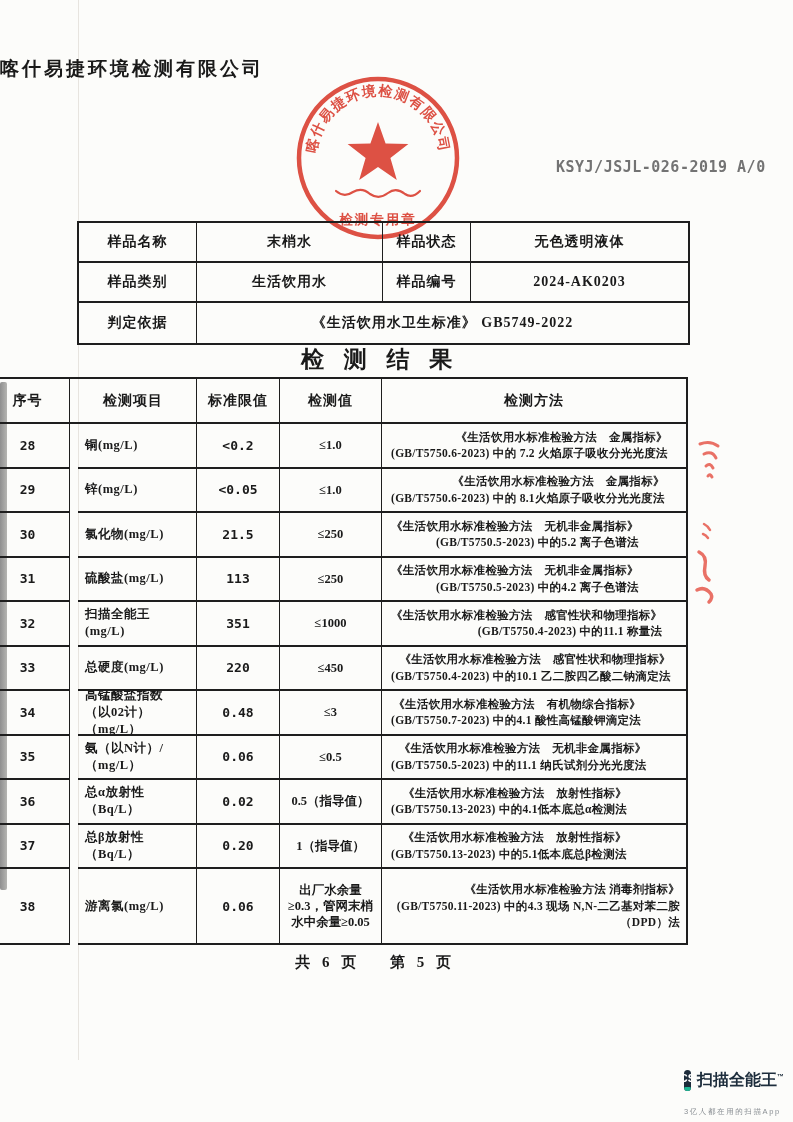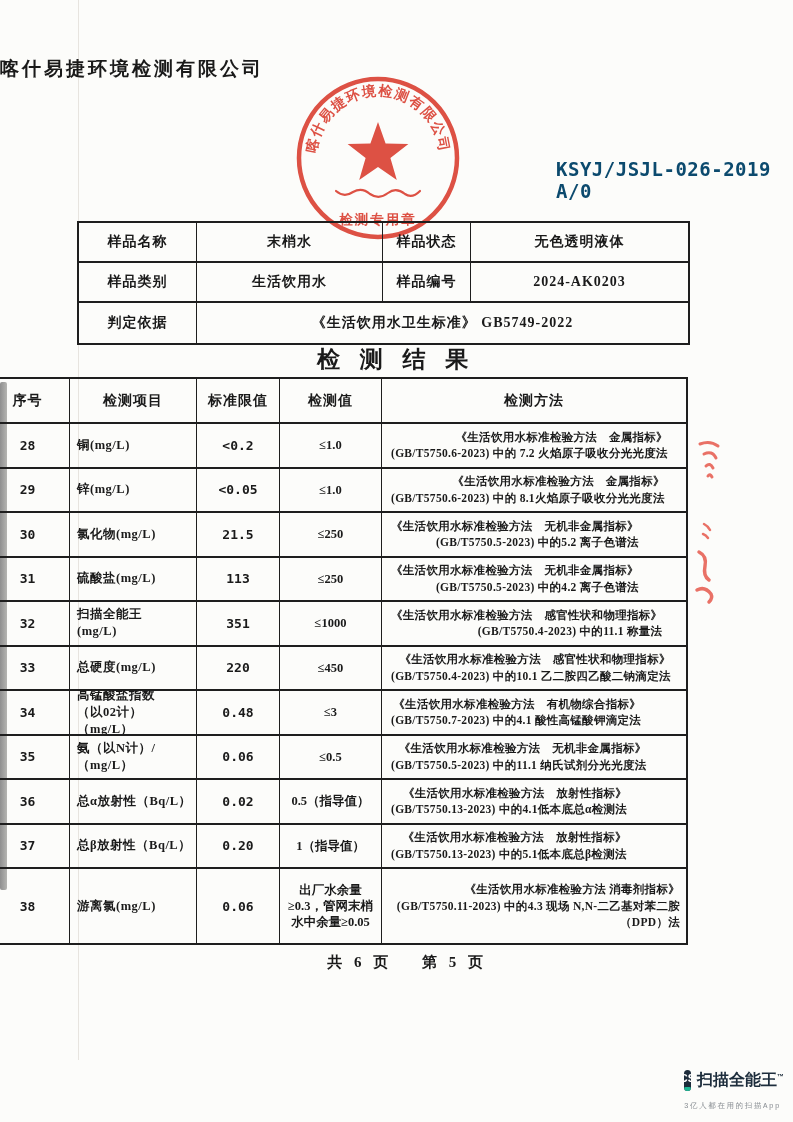--- a/index.html
+++ b/index.html
@@ -6,84 +6,84 @@
   body{width:793px;height:1122px;position:relative;background:#ffffff;
        font-family:"Liberation Serif","DejaVu Serif",serif;color:#1a1a1a;}
   .page{position:absolute;inset:0;background:#fcfcfa;overflow:hidden;}
 
   
   .crease{position:absolute;left:78px;top:0;width:1px;height:1060px;background:#e7e4df;}
   .scan-edge{position:absolute;left:0;top:382px;width:7px;height:508px;
              background:linear-gradient(90deg,#8f8f8f,#b5b5b2);border-radius:2px;}
   .company{position:absolute;top:56px;left:0;width:760px;font-size:19px;font-weight:bold;letter-spacing:3px;}
   .rpt-title{position:absolute;top:96px;left:0;width:760px;font-size:27px;font-weight:bold;letter-spacing:3px;}
-  .doc-no{position:absolute;top:158px;left:556px;font-size:19px;font-weight:bold;
-          font-family:"DejaVu Sans Mono","Liberation Mono",monospace;letter-spacing:0.5px;color:#0c4a6e;}
+  .doc-no{position:absolute;top:158px;left:556px;font-size:15px;font-weight:bold;
+          font-family:"DejaVu Sans Mono","Liberation Mono",monospace;letter-spacing:0.5px;color:#737373;}
   .site-line{position:absolute;top:191px;left:50px;font-size:15px;font-weight:bold;letter-spacing:1px;}
 
   
   .seal{position:absolute;left:292px;top:72px;width:172px;height:172px;opacity:.88;}
 
   
   .info-table{position:absolute;left:77px;top:221px;width:609px;
               display:grid;grid-template-columns:118px 186px 88px 217px;
               grid-template-rows:40px 40px 40px;border:2px solid #1e1e1e;}
   .info-table .cell{display:flex;align-items:center;justify-content:center;
        font-size:14px;font-weight:bold;border-right:1.5px solid #1e1e1e;border-bottom:2px solid #1e1e1e;
        letter-spacing:1px;}
   .info-table .cell.lastcol{border-right:none;}
   .info-table .cell.lastrow{border-bottom:none;}
   .info-table .span3{grid-column:2 / 5;}
 
   
-  .sec-title{position:absolute;top:344px;left:16px;width:760px;text-align:center;
+  .sec-title{position:absolute;top:344px;left:0;width:760px;text-align:center;
              font-size:23px;font-weight:bold;letter-spacing:7px;}
 
   
   .res-table{position:absolute;left:-14px;top:377px;width:702px;
              display:grid;grid-template-columns:84px 127px 83px 102px 306px;
              grid-template-rows:45px repeat(10,44.5px) 76px;
              border-top:2px solid #1e1e1e;}
   .res-table .c{display:flex;align-items:center;justify-content:center;text-align:center;
       border-right:1.5px solid #1e1e1e;border-bottom:2px solid #1e1e1e;
       font-weight:bold;overflow:hidden;}
   .res-table .c.rt{border-right:2px solid #1e1e1e;}
   .res-table .h{font-size:14px;letter-spacing:1px;}
   .res-table .no{font-size:13px;font-family:"DejaVu Sans Mono","Liberation Mono",monospace;}
   .res-table .item{justify-content:flex-start;text-align:left;padding:2px 4px 2px 7px;
-      font-size:12.5px;white-space:pre-line;line-height:1.35;letter-spacing:0.5px;}
+      font-size:12.5px;white-space:pre-line;line-height:1.35;letter-spacing:0.5px;margin-left:8px;}
   .res-table .val{font-size:13px;font-family:"DejaVu Sans Mono","Liberation Mono",monospace;}
   .res-table .lim{font-size:12.5px;padding:2px 3px;line-height:1.3;}
   .res-table .method{justify-content:flex-start;text-align:right;padding:3px 6px 3px 9px;
       font-size:11.5px;white-space:pre-line;line-height:1.45;letter-spacing:0.3px;}
 
   
   .pagefoot{position:absolute;top:953px;left:0;width:750px;text-align:center;
-            font-size:15px;font-weight:bold;margin-left:32px;}
+            font-size:15px;font-weight:bold;}
   .pagefoot span{margin:0 13px;letter-spacing:4px;}
 
   
   .bleed{position:absolute;opacity:.75;}
   .bleed.m1{left:694px;top:438px;}
   .bleed.m2{left:700px;top:520px;}
   .bleed.m3{left:691px;top:546px;}
 
   
   .badge{position:absolute;left:684px;top:1070px;width:100px;}
   .badge-row{display:flex;align-items:center;gap:6px;}
   .cs-icon{width:21px;height:21px;border-radius:5px;background:#1c2b3a;position:relative;
            display:flex;align-items:center;justify-content:flex-start;flex-direction:column;overflow:hidden;}
   .cs-icon .cs-txt{color:#fff;font-family:"Liberation Sans",sans-serif;font-weight:bold;
            font-size:11px;line-height:16px;}
   .cs-icon .cs-teal{position:absolute;bottom:0;left:0;width:100%;height:4.5px;background:#1db895;
            border-radius:50% 50% 5px 5px / 60% 60% 5px 5px;}
   .badge-name{font-family:"Liberation Sans",sans-serif;font-weight:bold;font-size:16px;color:#1d2d3c;
            white-space:nowrap;}
   .badge-name sup{font-size:7px;}
-  .badge-tag{margin-top:10px;font-family:Liberation Mono, monospace;font-size:7.5px;color:#8a8f94;
+  .badge-tag{margin-top:16px;font-family:Liberation Sans, sans-serif;font-size:7.5px;color:#8a8f94;
            letter-spacing:1.6px;white-space:nowrap;}
 </style>
 </head>
 <body>
 
 <div class="page">
 
   <div class="crease"></div>
   <div class="scan-edge"></div>
 

